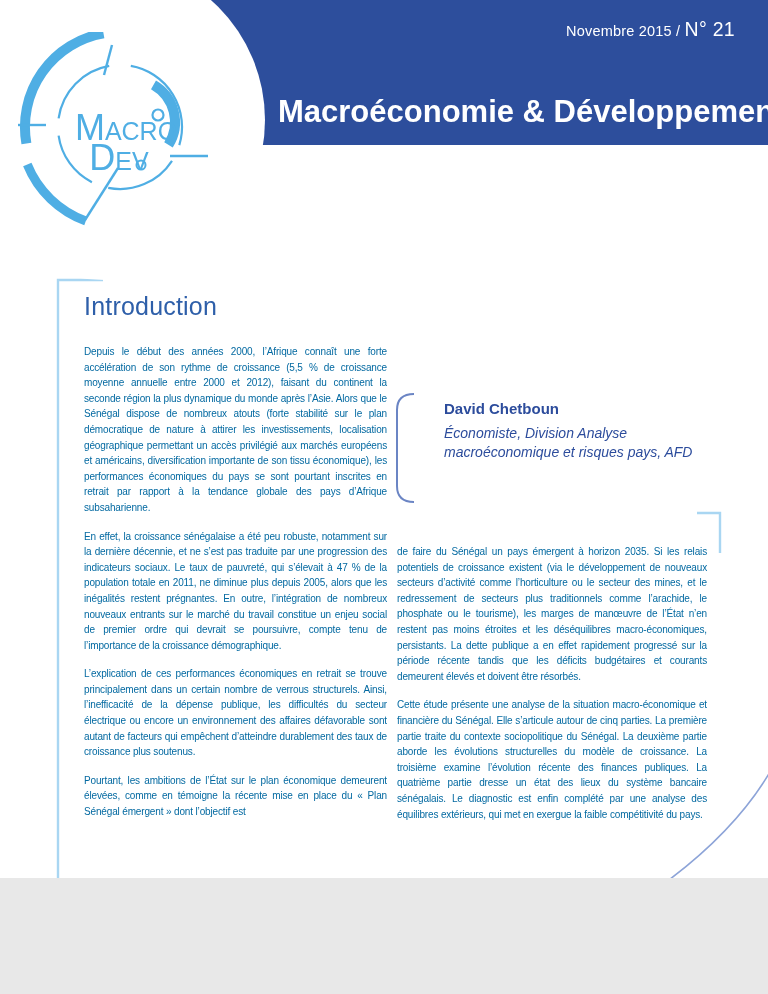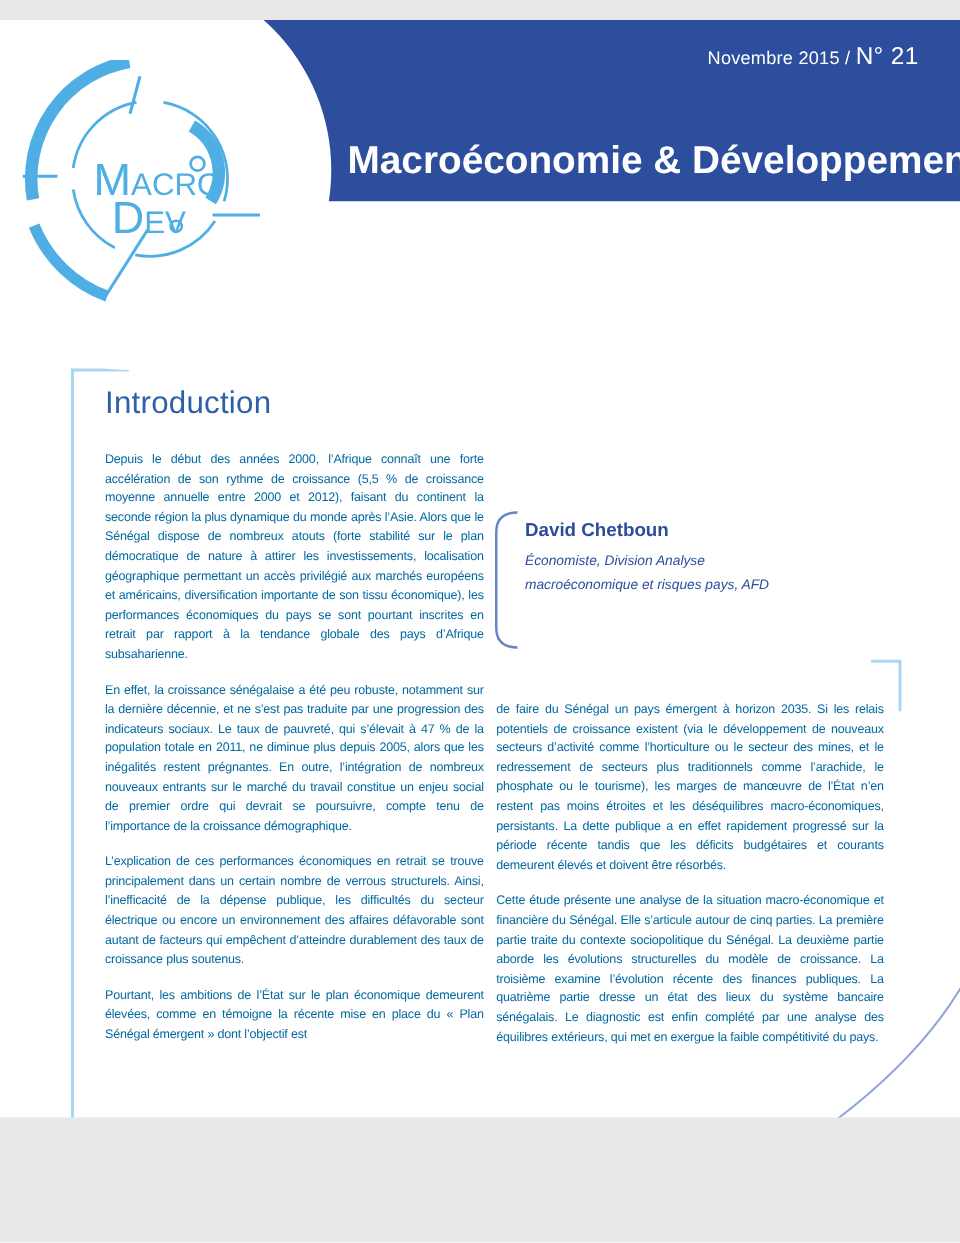--- a/index.html
+++ b/index.html
@@ -1,38 +1,38 @@
 <!DOCTYPE html>
 <html><head>
 <meta charset="utf-8">
 <style>
   html,body{margin:0;padding:0;background:#e8e8e8;}
   .page{
     position:relative; width:768px; height:878px; background:#ffffff;
     overflow:hidden; font-family:"Liberation Sans", sans-serif;
-    margin:16px auto;
+    margin:0 auto;
   }
   
   .band{position:absolute;left:0;top:0;width:768px;height:145px;background:#2D4E9C;z-index:1;}
   .band-cutout{position:absolute;left:-55px;top:-40px;width:320px;height:320px;border-radius:50%;background:#ffffff;z-index:2;}
   .issue{position:absolute;top:18px;right:33px;z-index:3;color:#ffffff;white-space:nowrap;}
   .issue .prefix{font-size:14.5px;letter-spacing:.2px;}
   .issue .number{font-size:19.5px;letter-spacing:.3px;}
   .journal{position:absolute;left:278px;top:94px;z-index:3;color:#ffffff;font-size:31px;font-weight:700;letter-spacing:0px;white-space:nowrap;}
   
   .logo-svg{position:absolute;left:18px;top:32px;z-index:3;}
   .logo-text{font-family:"Liberation Sans",sans-serif;font-variant:small-caps;fill:#4FAEE4;}
   
   .decor{position:absolute;left:0;top:0;z-index:1;pointer-events:none;}
   
   .title{position:absolute;left:397px;top:183px;z-index:2;color:#3FA6E2;font-size:37px;line-height:45px;letter-spacing:-0.5px;font-weight:400;white-space:nowrap;}
   
-  .author{position:absolute;left:420px;top:400px;z-index:2;color:#2C4C9C;}
+  .author{position:absolute;left:444px;top:400px;z-index:2;color:#2C4C9C;}
   .author .name{font-size:15px;font-weight:bold;margin-bottom:7px;}
-  .author .role{font-size:11px;line-height:18.5px;font-style:italic;}
+  .author .role{font-size:14px;line-height:18.5px;font-style:italic;}
   
   .intro-heading{position:absolute;left:84px;top:292px;z-index:2;color:#2E5FA9;font-size:25px;font-weight:400;letter-spacing:.2px;}
   .col{position:absolute;z-index:2;color:#0369a1;font-size:10px;line-height:15.6px;text-align:justify;letter-spacing:-0.15px;}
   .col p{margin:0 0 13px 0;}
   .col-left{left:84px;top:344px;width:303px;}
   .col-right{left:397px;top:544px;width:310px;}
   
   .afd{position:absolute;left:652px;top:902px;z-index:2;width:90px;text-align:right;}
   .afd-line1{font-size:7.5px;letter-spacing:.9px;color:#243F94;margin-top:1px;white-space:nowrap;}
   .afd-line2{font-size:8px;font-weight:bold;letter-spacing:.6px;color:#243F94;white-space:nowrap;}

